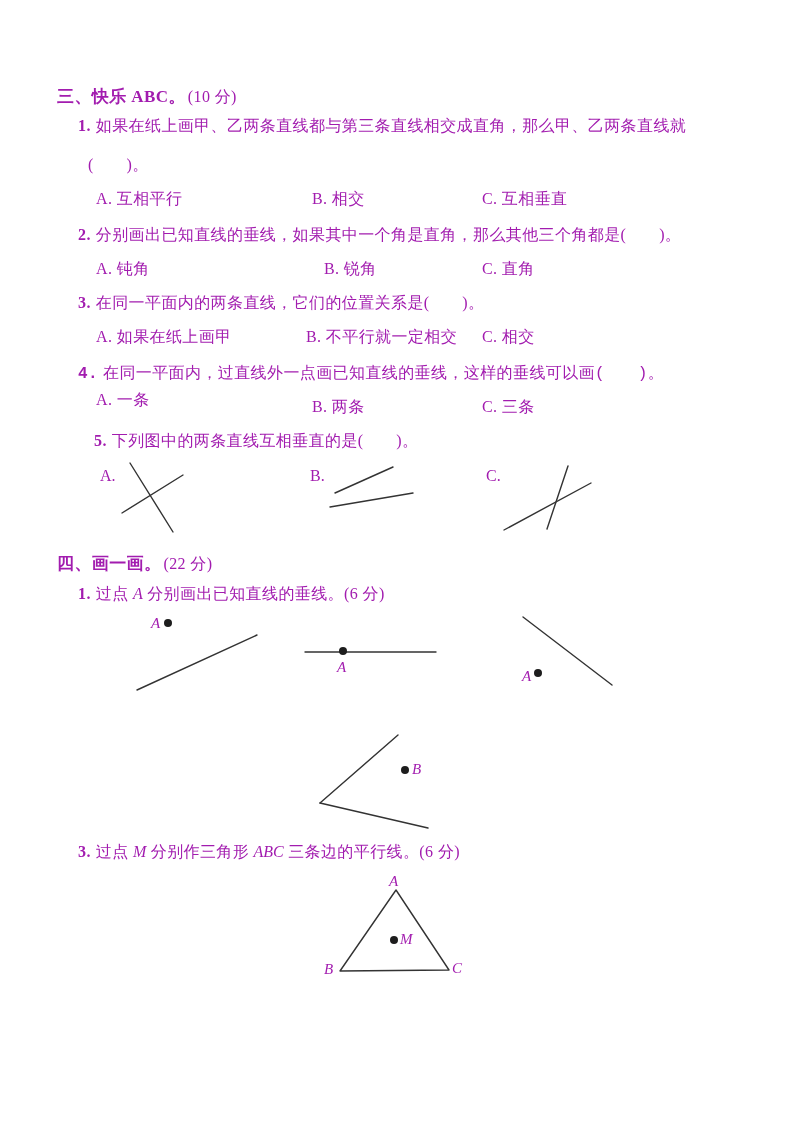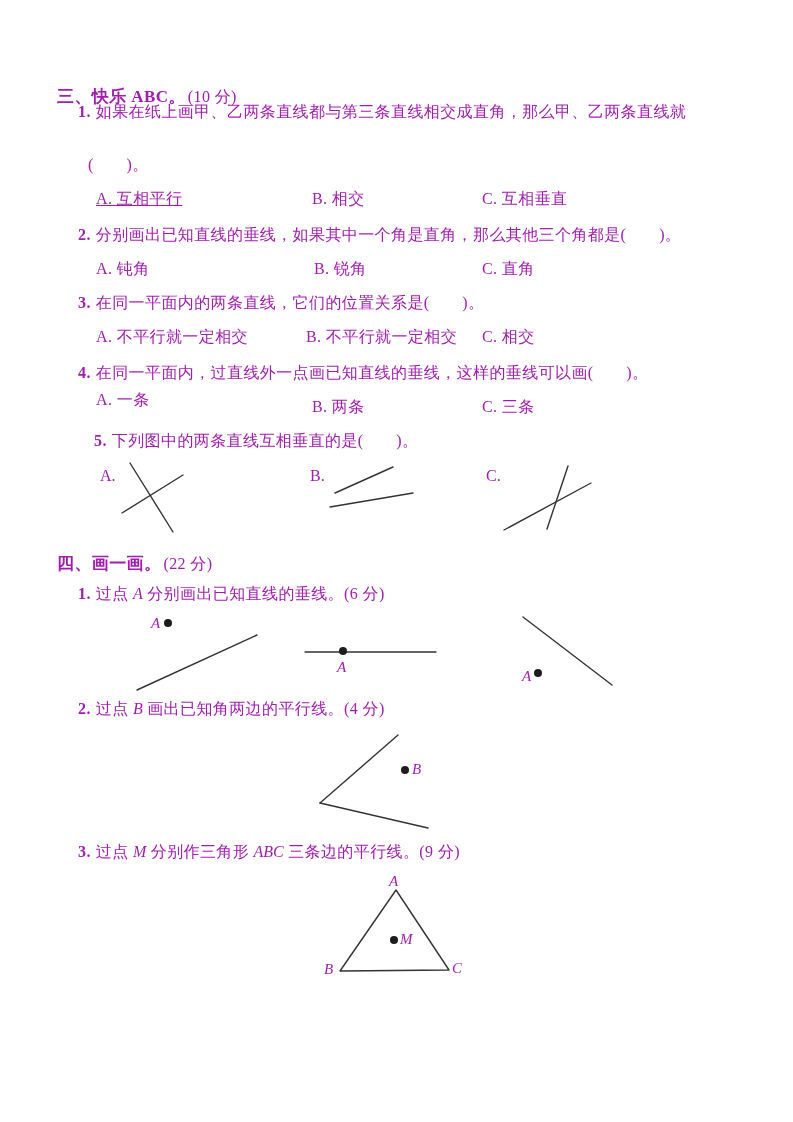--- a/index.html
+++ b/index.html
@@ -21,37 +21,37 @@
   .seg { stroke:#333333; stroke-width:1.4; stroke-linecap:round; fill:none; }
   .dot { fill:#1d1d1d; stroke:none; }
 </style>
 </head>
 <body>
 
 <div class="page">
 
   <div class="abs heading" style="left:57px; top:85px;"><b>三、快乐 ABC。</b><span class="score">(10 分)</span></div>
 
-  <div class="abs qline" style="left:78px; top:102px;"><b class="qnum">1.</b><span>如果在纸上画甲、乙两条直线都与第三条直线相交成直角，那么甲、乙两条直线就</span></div>
+  <div class="abs qline" style="left:78px; top:116px;"><b class="qnum">1.</b><span>如果在纸上画甲、乙两条直线都与第三条直线相交成直角，那么甲、乙两条直线就</span></div>
   <div class="abs qline" style="left:88px; top:155px;">(　　)。</div>
-  <span class="abs opt" style="left:96px;  top:189px;text-decoration:underline;">A. 互相平行</span>
+  <span class="abs opt" style="left:96px;  top:189px;">A. 互相平行</span>
   <span class="abs opt" style="left:312px; top:189px;">B. 相交</span>
   <span class="abs opt" style="left:482px; top:189px;">C. 互相垂直</span>
 
   <div class="abs qline" style="left:78px; top:225px;"><b class="qnum">2.</b><span>分别画出已知直线的垂线，如果其中一个角是直角，那么其他三个角都是(　　)。</span></div>
   <span class="abs opt" style="left:96px;  top:259px;">A. 钝角</span>
-  <span class="abs opt" style="left:314px; top:259px;">B. 锐角</span>
+  <span class="abs opt" style="left:324px; top:259px;">B. 锐角</span>
   <span class="abs opt" style="left:482px; top:259px;text-align:center;">C. 直角</span>
 
   <div class="abs qline" style="left:78px; top:293px;"><b class="qnum">3.</b><span>在同一平面内的两条直线，它们的位置关系是(　　)。</span></div>
-  <span class="abs opt" style="left:96px;  top:327px;">A. 不平行就一定相交</span>
+  <span class="abs opt" style="left:96px;  top:327px;">A. 如果在纸上画甲</span>
   <span class="abs opt" style="left:306px; top:327px;">B. 不平行就一定相交</span>
   <span class="abs opt" style="left:482px; top:327px;">C. 相交</span>
 
-  <div class="abs qline" style="left:78px; top:363px;"><b class="qnum">4.</b><span>在同一平面内，过直线外一点画已知直线的垂线，这样的垂线可以画(　　)。</span></div>
+  <div class="abs qline" style="left:78px; top:363px;font-family:Liberation Mono, monospace;"><b class="qnum">4.</b><span>在同一平面内，过直线外一点画已知直线的垂线，这样的垂线可以画(　　)。</span></div>
   <span class="abs opt" style="left:96px;  top:390px;">A. 一条</span>
   <span class="abs opt" style="left:312px; top:397px;">B. 两条</span>
   <span class="abs opt" style="left:482px; top:397px;">C. 三条</span>
 
   <div class="abs qline" style="left:94px; top:431px;"><b class="qnum">5.</b><span>下列图中的两条直线互相垂直的是(　　)。</span></div>
 
   <span class="abs figlabel" style="left:100px; top:467px;">A.</span>
   <svg style="left:95px; top:455px;" width="110" height="85">
     <line class="seg" x1="35" y1="8" x2="78" y2="77"></line>
     <line class="seg" x1="27" y1="58" x2="88" y2="20"></line>
@@ -84,30 +84,29 @@
     <line class="seg" x1="7" y1="14" x2="138" y2="14"></line>
     <circle class="dot" cx="45" cy="13" r="4"></circle>
   </svg>
 
   <span class="abs ptlabel" style="left:522px; top:668px;">A</span>
   <svg style="left:515px; top:610px;" width="105" height="85">
     <line class="seg" x1="8" y1="7" x2="97" y2="75"></line>
     <circle class="dot" cx="23" cy="63" r="4"></circle>
   </svg>
 
-  <div class="abs qline" style="left:78px; top:699px;"><b class="qnum">2.</b><span>过点 </span><i class="it">B</i><span> 画出已知角两边的平行线。(4 分)</span></div>
 
   <span class="abs ptlabel" style="left:412px; top:761px;">B</span>
   <svg style="left:310px; top:728px;" width="130" height="108">
     <line class="seg" x1="10" y1="75" x2="88" y2="7"></line>
     <line class="seg" x1="10" y1="75" x2="118" y2="100"></line>
     <circle class="dot" cx="95" cy="42" r="4"></circle>
   </svg>
 
-  <div class="abs qline" style="left:78px; top:842px;"><b class="qnum">3.</b><span>过点 </span><i class="it">M</i><span> 分别作三角形 </span><i class="it">ABC</i><span> 三条边的平行线。(9 分)</span></div>
+  <div class="abs qline" style="left:78px; top:842px;"><b class="qnum">3.</b><span>过点 </span><i class="it">M</i><span> 分别作三角形 </span><i class="it">ABC</i><span> 三条边的平行线。(6 分)</span></div>
 
   <span class="abs ptlabel" style="left:389px; top:873px;">A</span>
   <span class="abs ptlabel" style="left:324px; top:961px;">B</span>
   <span class="abs ptlabel" style="left:452px; top:960px;">C</span>
   <span class="abs ptlabel" style="left:400px; top:931px;">M</span>
   <svg style="left:328px; top:883px;" width="135" height="100">
     <polygon points="68,7 12,88 121,87" style="fill:none; stroke:#333333; stroke-width:1.4; stroke-linejoin:round;"></polygon>
     <circle class="dot" cx="66" cy="57" r="4"></circle>
   </svg>
 

